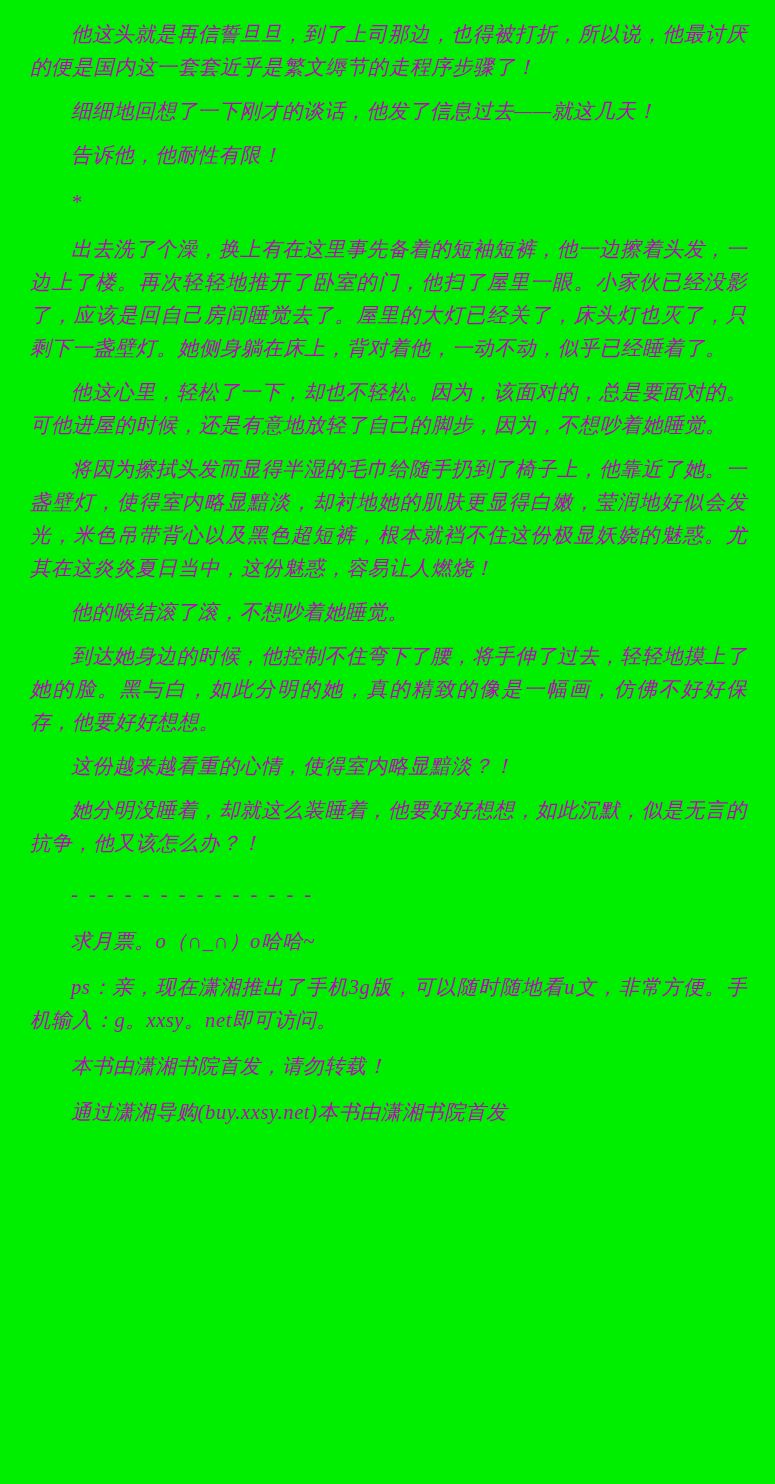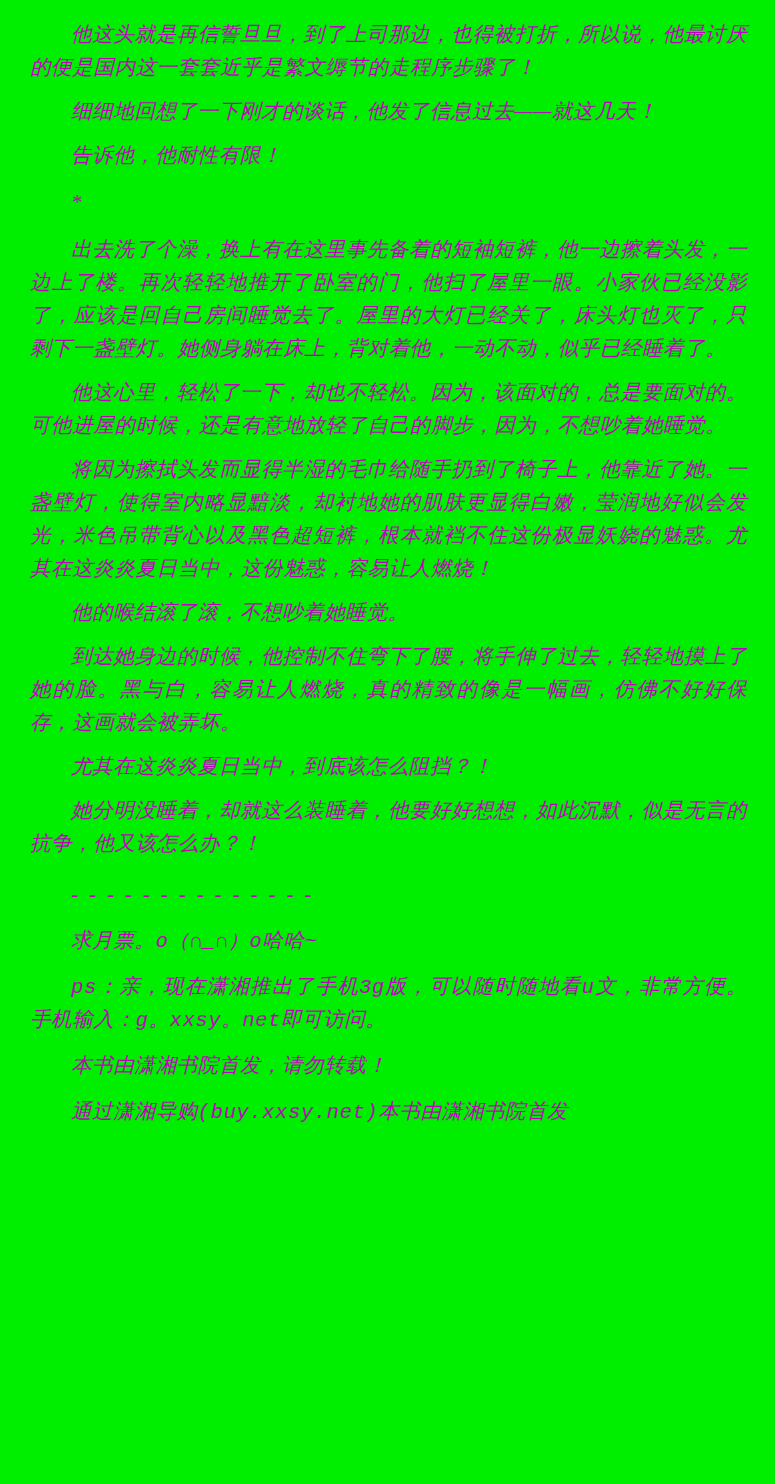--- a/index.html
+++ b/index.html
@@ -40,38 +40,37 @@
     letter-spacing: 0;
   }
   .para.sep {
     text-indent: 2em;
     letter-spacing: 3px;
     margin-top: 18px;
     margin-bottom: 14px;
   }
   .footer-block .para {
     margin-bottom: 13px;
-    font-family: Liberation Mono, monospace;
   }
 </style>
 </head>
 <body>
 
 <div class="page">
 
   <p class="para">他这头就是再信誓旦旦，到了上司那边，也得被打折，所以说，他最讨厌的便是国内这一套套近乎是繁文缛节的走程序步骤了！</p>
   <p class="para">细细地回想了一下刚才的谈话，他发了信息过去——就这几天！</p>
   <p class="para">告诉他，他耐性有限！</p>
   <p class="para star">*</p>
   <p class="para">出去洗了个澡，换上有在这里事先备着的短袖短裤，他一边擦着头发，一边上了楼。再次轻轻地推开了卧室的门，他扫了屋里一眼。小家伙已经没影了，应该是回自己房间睡觉去了。屋里的大灯已经关了，床头灯也灭了，只剩下一盏壁灯。她侧身躺在床上，背对着他，一动不动，似乎已经睡着了。</p>
   <p class="para">他这心里，轻松了一下，却也不轻松。因为，该面对的，总是要面对的。可他进屋的时候，还是有意地放轻了自己的脚步，因为，不想吵着她睡觉。</p>
   <p class="para">将因为擦拭头发而显得半湿的毛巾给随手扔到了椅子上，他靠近了她。一盏壁灯，使得室内略显黯淡，却衬地她的肌肤更显得白嫩，莹润地好似会发光，米色吊带背心以及黑色超短裤，根本就裆不住这份极显妖娆的魅惑。尤其在这炎炎夏日当中，这份魅惑，容易让人燃烧！</p>
   <p class="para">他的喉结滚了滚，不想吵着她睡觉。</p>
-  <p class="para">到达她身边的时候，他控制不住弯下了腰，将手伸了过去，轻轻地摸上了她的脸。黑与白，容易让人燃烧，真的精致的像是一幅画，仿佛不好好保存，这画就会被弄坏。</p>
-  <p class="para">尤其在这炎炎夏日当中，到底该怎么阻挡？！</p>
+  <p class="para">到达她身边的时候，他控制不住弯下了腰，将手伸了过去，轻轻地摸上了她的脸。黑与白，如此分明的她，真的精致的像是一幅画，仿佛不好好保存，他要好好想想。</p>
+  <p class="para">这份越来越看重的心情，使得室内略显黯淡？！</p>
   <p class="para">她分明没睡着，却就这么装睡着，他要好好想想，如此沉默，似是无言的抗争，他又该怎么办？！</p>
   <p class="para sep">- - - - - - - - - - - - - -</p>
 
   <div class="footer-block">
     <p class="para">求月票。o（∩_∩）o哈哈~</p>
     <p class="para">ps：亲，现在潇湘推出了手机3g版，可以随时随地看u文，非常方便。手机输入：g。xxsy。net即可访问。</p>
     <p class="para">本书由潇湘书院首发，请勿转载！</p>
     <p class="para">通过潇湘导购(buy.xxsy.net)本书由潇湘书院首发</p>
   </div>
 

